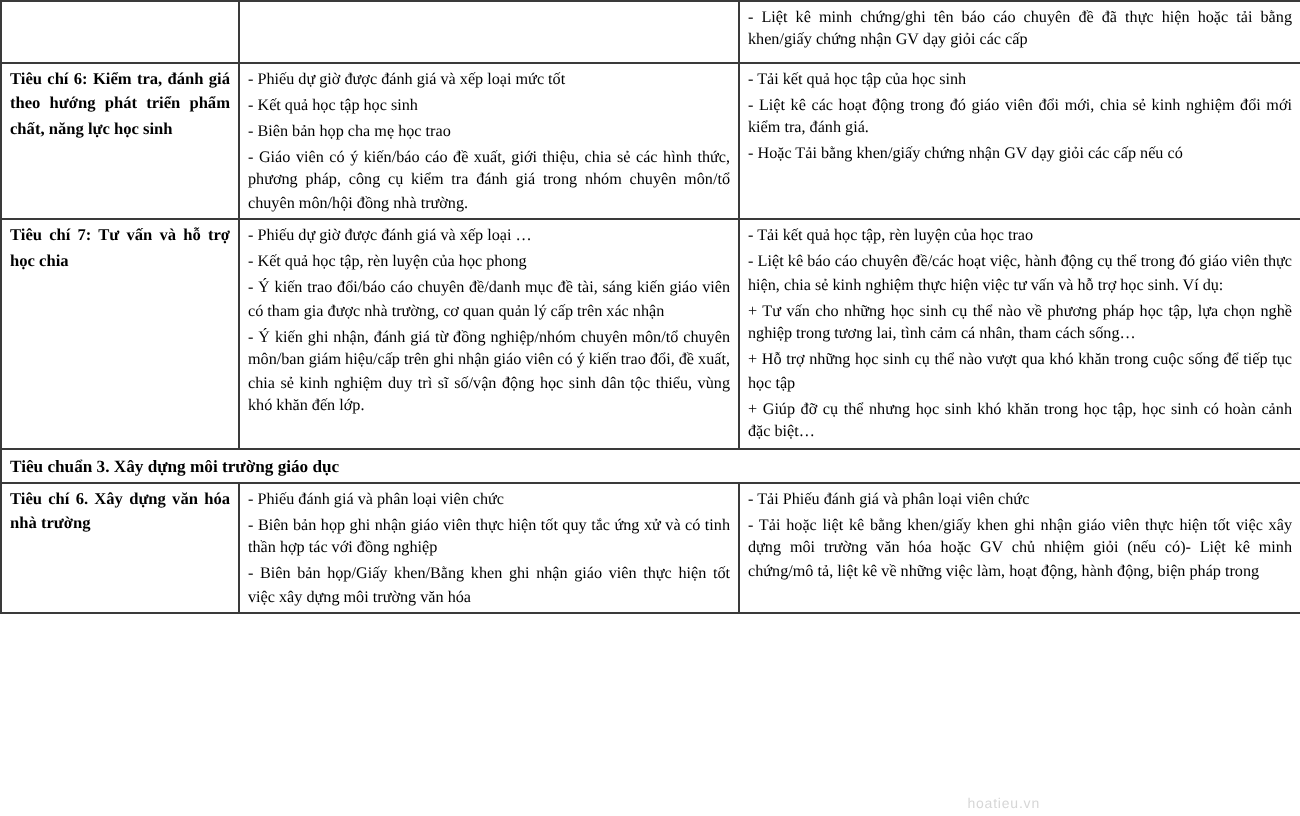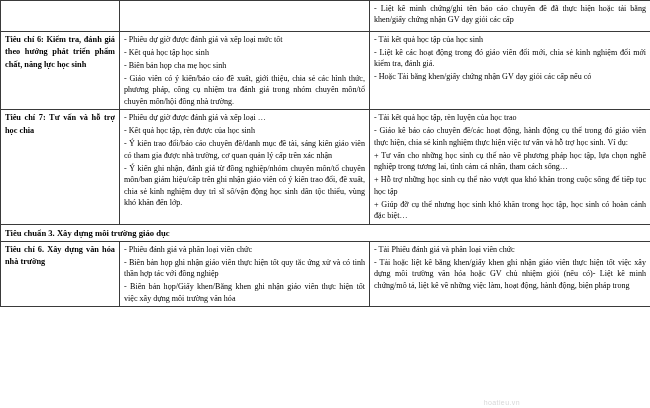--- a/index.html
+++ b/index.html
@@ -98,41 +98,41 @@
         <td class="evidence">
           <p class="last">- Liệt kê minh chứng/ghi tên báo cáo chuyên đề đã thực hiện hoặc tải bằng khen/giấy chứng nhận GV dạy giỏi các cấp</p>
         </td>
       </tr>
 
       <tr>
         <td class="crit-name cell-mid">Tiêu chí 6: Kiểm tra, đánh giá theo hướng phát triển phẩm chất, năng lực học sinh</td>
         <td class="evidence">
           <p>- Phiếu dự giờ được đánh giá và xếp loại mức tốt</p>
           <p>- Kết quả học tập học sinh</p>
-          <p>- Biên bản họp cha mẹ học sinh</p>
-          <p class="last">- Giáo viên có ý kiến/báo cáo đề xuất, giới thiệu, chia sẻ các hình thức, phương pháp, công cụ nhiệm tra đánh giá trong nhóm chuyên môn/tổ chuyên môn/hội đồng nhà trường.</p>
+          <p>- Biên bản họp cha mẹ học trao</p>
+          <p class="last">- Giáo viên có ý kiến/báo cáo đề xuất, giới thiệu, chia sẻ các hình thức, phương pháp, công cụ kiểm tra đánh giá trong nhóm chuyên môn/tổ chuyên môn/hội đồng nhà trường.</p>
         </td>
         <td class="evidence">
           <p>- Tải kết quả học tập của học sinh</p>
           <p>- Liệt kê các hoạt động trong đó giáo viên đổi mới, chia sẻ kinh nghiệm đổi mới kiểm tra, đánh giá.</p>
           <p class="last">-  Hoặc Tải bằng khen/giấy chứng nhận GV dạy giỏi các cấp nếu có</p>
         </td>
       </tr>
 
       <tr>
         <td class="crit-name cell-mid">Tiêu chí 7: Tư vấn và hỗ trợ học chia</td>
         <td class="evidence">
           <p>- Phiếu dự giờ được đánh giá và xếp loại …</p>
-          <p>- Kết quả học tập, rèn được của học sinh</p>
+          <p>- Kết quả học tập, rèn luyện của học phong</p>
           <p>- Ý kiến trao đổi/báo cáo chuyên đề/danh mục đề tài, sáng kiến giáo viên có tham gia được nhà trường, cơ quan quản lý cấp trên xác nhận</p>
           <p class="last">- Ý kiến ghi nhận, đánh giá từ đồng nghiệp/nhóm chuyên môn/tổ chuyên môn/ban giám hiệu/cấp trên ghi nhận giáo viên có ý kiến trao đổi, đề xuất, chia sẻ kinh nghiệm duy trì sĩ số/vận động học sinh dân tộc thiểu, vùng khó khăn đến lớp.</p>
         </td>
         <td class="evidence">
           <p>- Tải kết quả học tập, rèn luyện của học trao</p>
-          <p>- Giáo kê báo cáo chuyên đề/các hoạt động, hành động cụ thể trong đó giáo viên thực hiện, chia sẻ kinh nghiệm thực hiện việc tư vấn và hỗ trợ học sinh. Ví dụ:</p>
+          <p>- Liệt kê báo cáo chuyên đề/các hoạt việc, hành động cụ thể trong đó giáo viên thực hiện, chia sẻ kinh nghiệm thực hiện việc tư vấn và hỗ trợ học sinh. Ví dụ:</p>
           <p>+ Tư vấn cho những học sinh cụ thể nào về phương pháp học tập, lựa chọn nghề nghiệp trong tương lai, tình cảm cá nhân, tham cách sống…</p>
           <p>+ Hỗ trợ những học sinh cụ thể nào vượt qua khó khăn trong cuộc sống để tiếp tục học tập</p>
           <p class="last">+ Giúp đỡ cụ thể nhưng học sinh khó khăn trong học tập, học sinh có hoàn cảnh đặc biệt…</p>
         </td>
       </tr>
 
       <tr class="standard-row">
         <td colspan="3">Tiêu chuẩn 3. Xây dựng môi trường giáo dục</td>
       </tr>
 

